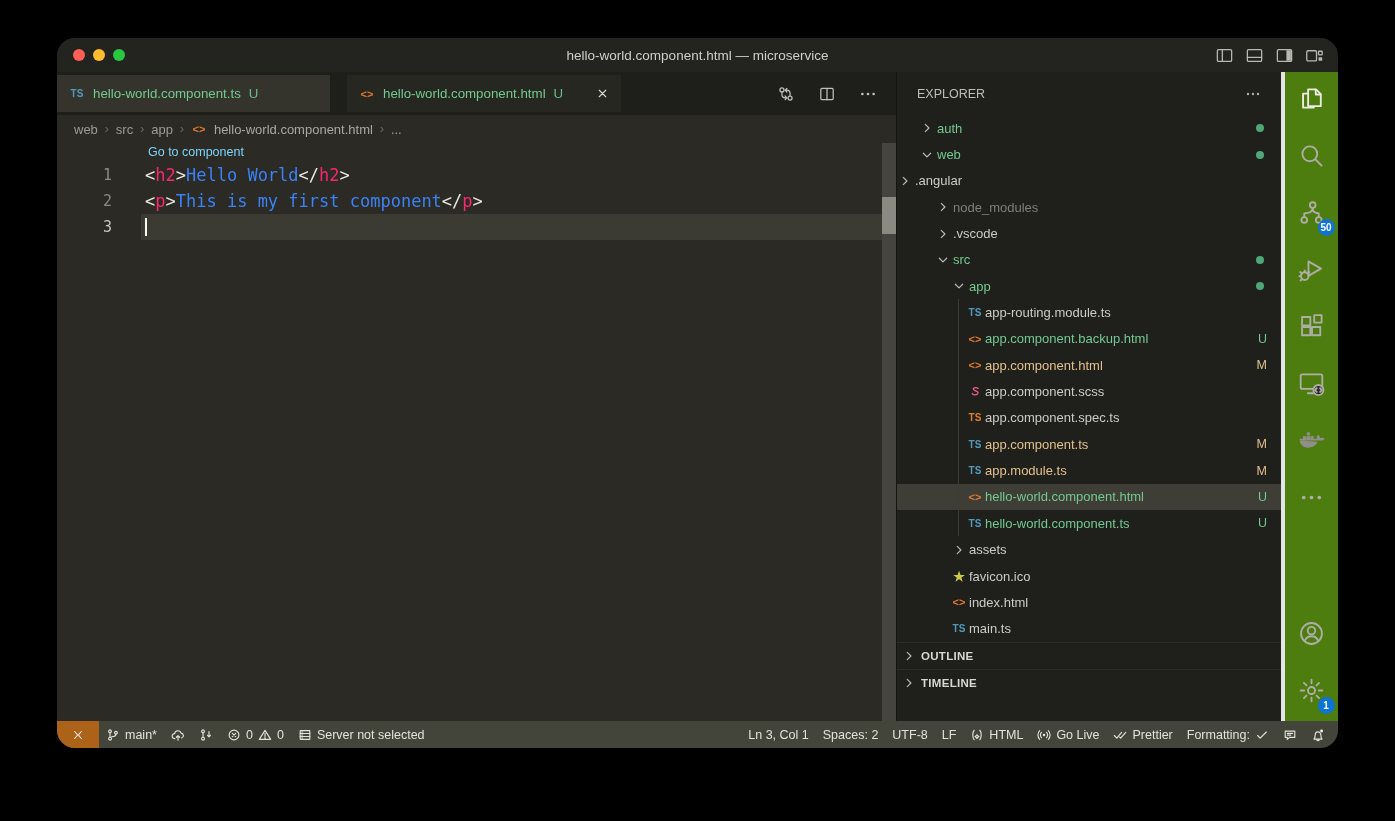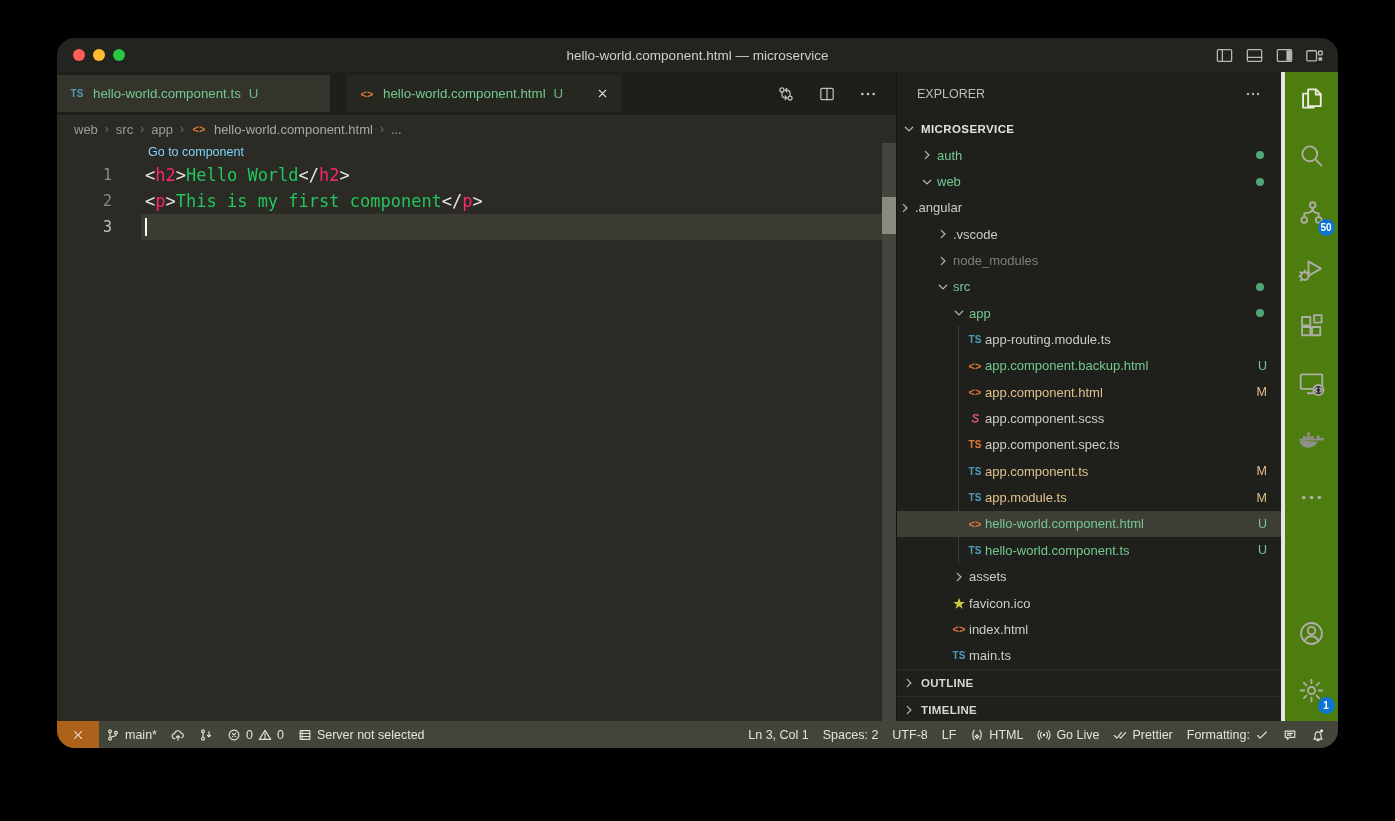--- a/index.html
+++ b/index.html
@@ -32,21 +32,21 @@
   .bc-file{display:flex;align-items:center;gap:5px;color:#a9a9a1}
   
   .code{flex:1;position:relative;font-family:"DejaVu Sans Mono",monospace;font-size:17px;overflow:hidden}
   .codelens{height:19px;line-height:19px;padding-left:91px;font-family:"Liberation Sans",sans-serif;
             font-size:12.5px;color:#7dd3fc}
   .cline{display:flex;height:26px;line-height:26px}
   .cline .ln{flex:0 0 84px;box-sizing:border-box;text-align:right;padding-right:29px;color:#8b8b83;font-size:15px}
   .cline .lbody{flex:1;margin-right:14px;padding-left:4px;white-space:pre}
   .cline.current .lbody{background:#3c3b33}
   .cline.current .ln{color:#c6c6bf}
-  .tok-punct{color:#e9e8df}.tok-tag{color:#f92672}.tok-text{color:#22c55e}
+  .tok-punct{color:#e9e8df}.tok-tag{color:#f92672}.tok-text{color:#3b82f6}
   .cursor{display:inline-block;width:2px;height:18px;background:#f8f8f2;vertical-align:-3px}
   .scroll-track{position:absolute;top:0;right:0;bottom:0;width:14px;background:#45443e}
   .scroll-slider{position:absolute;top:54px;right:0;width:14px;height:37px;background:#8b8a80}
   
   .sidebar{width:385px;flex:0 0 385px;background:#1f201c;border-left:1px solid #141412;box-sizing:border-box;
            display:flex;flex-direction:column;font-size:13px;color:#c9c9c2;position:relative}
   .sb-header{flex:0 0 43px;display:flex;align-items:center;padding:0 20px;color:#bdbdb6;font-size:12.5px}
   .sb-header .more{margin-left:auto;color:#b0b0a8;cursor:pointer;display:inline-flex}
   .section-head{flex:0 0 27px;display:flex;align-items:center;gap:2px;padding-left:4px;font-weight:bold;
                 font-size:11.5px;letter-spacing:.4px;color:#e3e3dc;cursor:pointer}
@@ -211,28 +211,20 @@
         <span class="more" id="sbMore">
             <svg viewBox="0 0 16 16" width="16" height="16" fill="none" stroke="currentColor" stroke-width="1.2" stroke-linecap="round" stroke-linejoin="round">
               <g fill="currentColor" stroke="none">
                 <circle cx="3" cy="8" r="1.2"></circle>
                 <circle cx="8" cy="8" r="1.2"></circle>
                 <circle cx="13" cy="8" r="1.2"></circle>
               </g>
             </svg>
           </span>
       </div>
-      <div class="section-head" id="sectionHead">
-        <span class="twist" id="sectionChev">
-            <svg viewBox="0 0 16 16" width="14" height="14" fill="none" stroke="currentColor" stroke-width="1.4" stroke-linecap="round" stroke-linejoin="round">
-              <path d="M3.8 6 8 10.2 12.2 6"></path>
-            </svg>
-          </span>
-        <span>MICROSERVICE</span>
-      </div>
       <div class="tree" id="tree">
           <div class="trow" style="padding-left:22px">
             <span class="twist">
               <svg viewBox="0 0 16 16" width="14" height="14" fill="none" stroke="currentColor" stroke-width="1.4" stroke-linecap="round" stroke-linejoin="round">
                 <path d="M6 3.8 10.2 8 6 12.2"></path>
               </svg>
             </span>
             <span class="label c-green">auth</span>
             <span class="gdot"></span>
           </div>
@@ -252,29 +244,29 @@
               </svg>
             </span>
             <span class="label c-def">.angular</span>
           </div>
           <div class="trow" style="padding-left:38px">
             <span class="twist">
               <svg viewBox="0 0 16 16" width="14" height="14" fill="none" stroke="currentColor" stroke-width="1.4" stroke-linecap="round" stroke-linejoin="round">
                 <path d="M6 3.8 10.2 8 6 12.2"></path>
               </svg>
             </span>
+            <span class="label c-dim">node_modules</span>
+          </div>
+          <div class="trow" style="padding-left:38px">
+            <span class="twist">
+              <svg viewBox="0 0 16 16" width="14" height="14" fill="none" stroke="currentColor" stroke-width="1.4" stroke-linecap="round" stroke-linejoin="round">
+                <path d="M6 3.8 10.2 8 6 12.2"></path>
+              </svg>
+            </span>
             <span class="label c-def">.vscode</span>
-          </div>
-          <div class="trow" style="padding-left:38px">
-            <span class="twist">
-              <svg viewBox="0 0 16 16" width="14" height="14" fill="none" stroke="currentColor" stroke-width="1.4" stroke-linecap="round" stroke-linejoin="round">
-                <path d="M6 3.8 10.2 8 6 12.2"></path>
-              </svg>
-            </span>
-            <span class="label c-dim">node_modules</span>
           </div>
           <div class="trow" style="padding-left:38px">
             <span class="twist">
               <svg viewBox="0 0 16 16" width="14" height="14" fill="none" stroke="currentColor" stroke-width="1.4" stroke-linecap="round" stroke-linejoin="round">
                 <path d="M3.8 6 8 10.2 12.2 6"></path>
               </svg>
             </span>
             <span class="label c-green">src</span>
             <span class="gdot"></span>
           </div>

